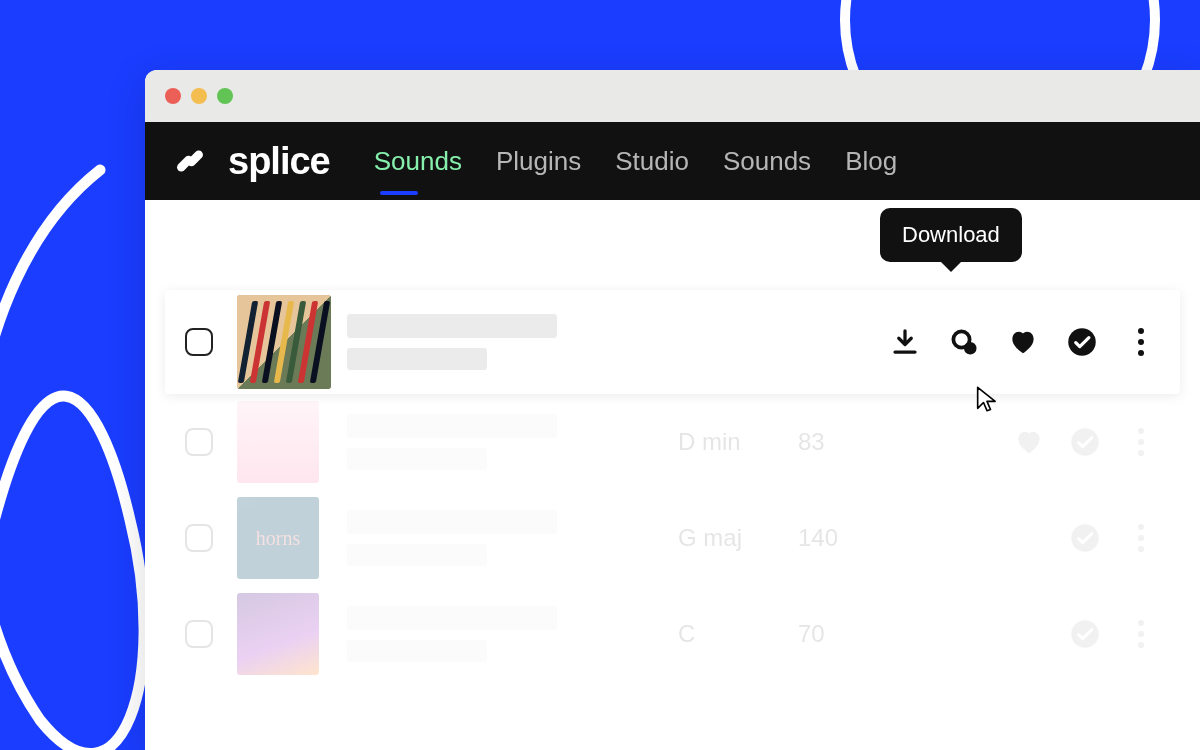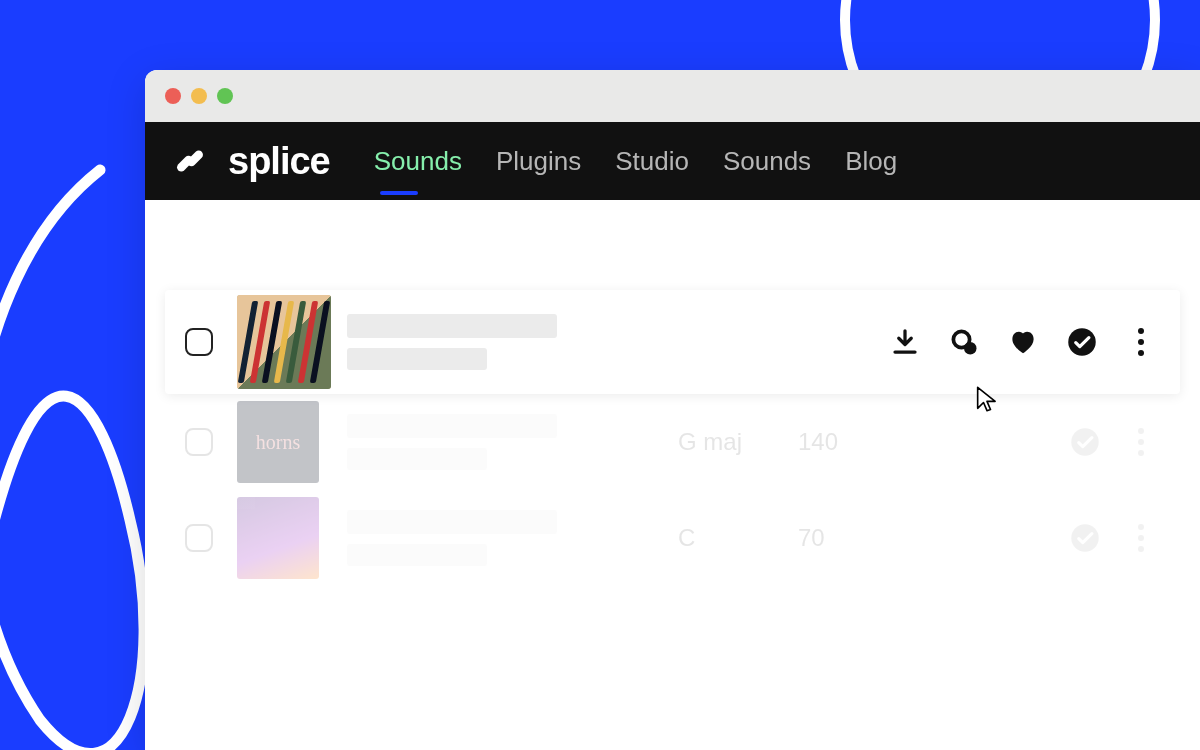--- a/index.html
+++ b/index.html
@@ -104,21 +104,21 @@
     position: relative; overflow: hidden;
   }
   .row.faded .artwork { width: 82px; height: 82px; }
 
   
   .art1-tri1 { position:absolute; inset:0; background: linear-gradient(135deg, #e7c59a 0 50%, #6b7a57 50%); }
   .art1-stripes { position:absolute; left:8px; top:6px; right:8px; bottom:6px; display:flex; gap:6px; transform: skewX(-10deg); }
   .art1-stripes span { flex:1; border-radius:2px; }
   .s-r{background:#c33;} .s-b{background:#132233;} .s-y{background:#e7b84b;} .s-g{background:#395b3c;} .s-db{background:#0a1020;}
 
-  .art-horns { background:#0f172a; display:flex; align-items:center; justify-content:center; color:#d98b8b; font-family: Georgia, serif; font-size:20px; }
+  .art-horns { background:#0c4a6e; display:flex; align-items:center; justify-content:center; color:#d98b8b; font-family: Georgia, serif; font-size:20px; }
   .art-pink  { background: linear-gradient(180deg,#ffd8e6,#ff9ec0); }
   .art-purple{ background: linear-gradient(160deg,#5b2a8c,#b04bd1 60%,#ff9a3c); }
 
   .titleblock { display:flex; flex-direction:column; gap:10px; }
   .skel { background:#ebebeb; border-radius:3px; }
   .skel.a { width: 210px; height: 24px; }
   .skel.b { width: 140px; height: 22px; }
   .row.faded .skel { background:#f0f0f0; }
 
   .key, .bpm { color:#9b9b9b; font-size:24px; font-weight:500; }
@@ -187,20 +187,23 @@
     </div>
     <div class="nav-item active"><span>Sounds</span></div>
     <div class="nav-item"><span>Plugins</span></div>
     <div class="nav-item"><span>Studio</span></div>
     <div class="nav-item"><span>Sounds</span></div>
     <div class="nav-item"><span>Blog</span></div>
   </div>
 
   <div class="content">
 
+    <div class="tooltip">
+      <span>Download</span>
+    </div>
 
     <div class="row focused">
       <div class="checkbox"></div>
       <div class="artwork">
         <div class="art1-tri1"></div>
         <div class="art1-stripes">
           <span class="s-b"></span>
             <span class="s-r"></span>
             <span class="s-db"></span>
           <span class="s-y"></span>
@@ -244,20 +247,48 @@
             <i></i>
             <i></i>
           </div>
       </div>
     </div>
 
     <svg class="cursor" viewBox="0 0 24 24">
       <path d="M4 2l0 18 5-5 3 7 3-1-3-7 7 0z" fill="#fff" stroke="#000" stroke-width="1.4" stroke-linejoin="round"></path>
     </svg>
 
+    <div class="row faded">
+      <div class="checkbox"></div>
+      <div class="artwork art-pink"></div>
+      <div class="titleblock">
+        <div class="skel a"></div>
+          <div class="skel b"></div>
+      </div>
+      <div class="key">D min</div>
+      <div class="bpm">83</div>
+      <div class="actions small">
+        <div class="icon-btn">
+          <svg viewBox="0 0 24 24">
+              <path fill="currentColor" d="M12 21s-8.5-5.1-8.5-11.2C3.5 6 6 3.8 8.7 3.8c1.7 0 3 .9 3.3 1.4.3-.5 1.6-1.4 3.3-1.4C18 3.8 20.5 6 20.5 9.8 20.5 15.9 12 21 12 21z"></path>
+            </svg>
+        </div>
+        <div class="icon-btn">
+          <svg viewBox="0 0 24 24">
+              <circle cx="12" cy="12" r="11" fill="currentColor"></circle>
+              <path d="M7 12.5l3.2 3.2L17.5 8.5" stroke="#fff" stroke-width="2.6" fill="none" stroke-linecap="round" stroke-linejoin="round"></path>
+            </svg>
+        </div>
+        <div class="icon-btn kebab">
+            <i></i>
+            <i></i>
+            <i></i>
+          </div>
+      </div>
+    </div>
 
     <div class="row faded">
       <div class="checkbox"></div>
       <div class="artwork art-horns">
           <span>horns</span>
         </div>
       <div class="titleblock">
         <div class="skel a"></div>
           <div class="skel b"></div>
       </div>

